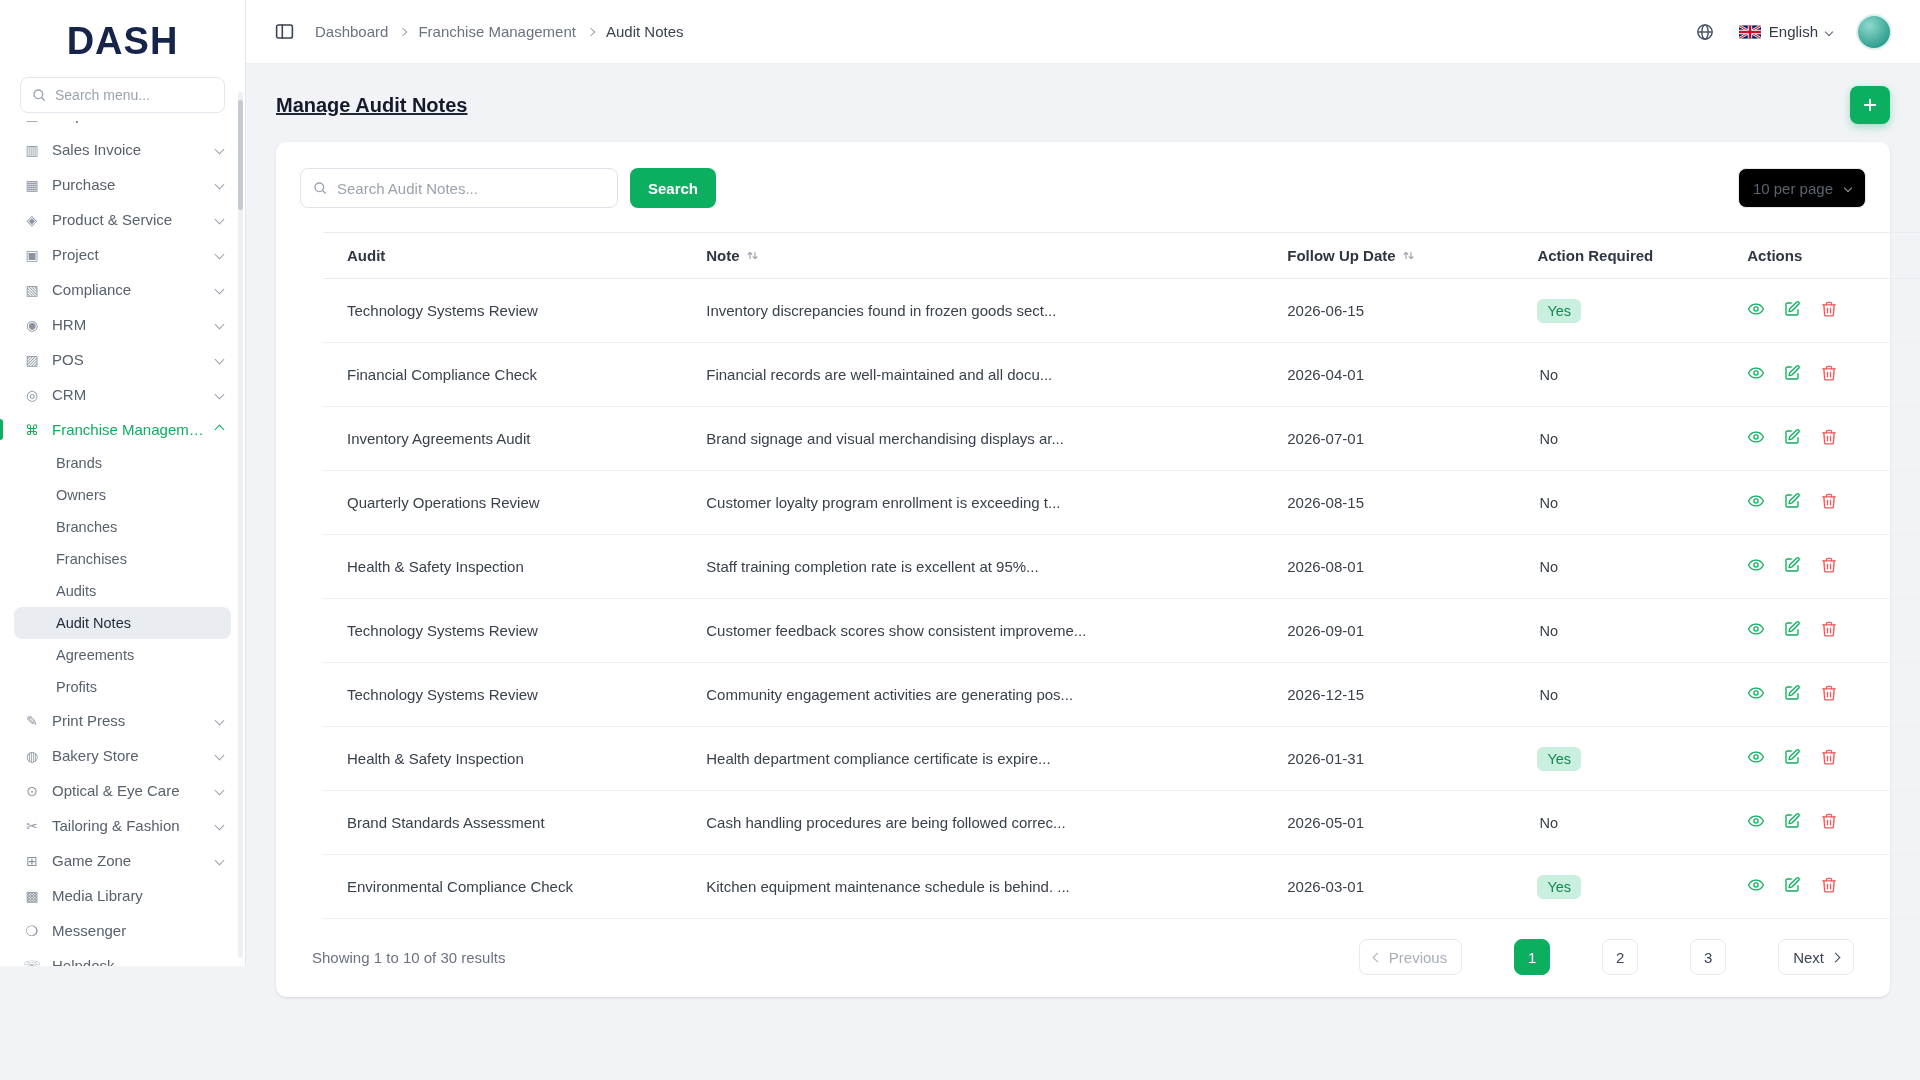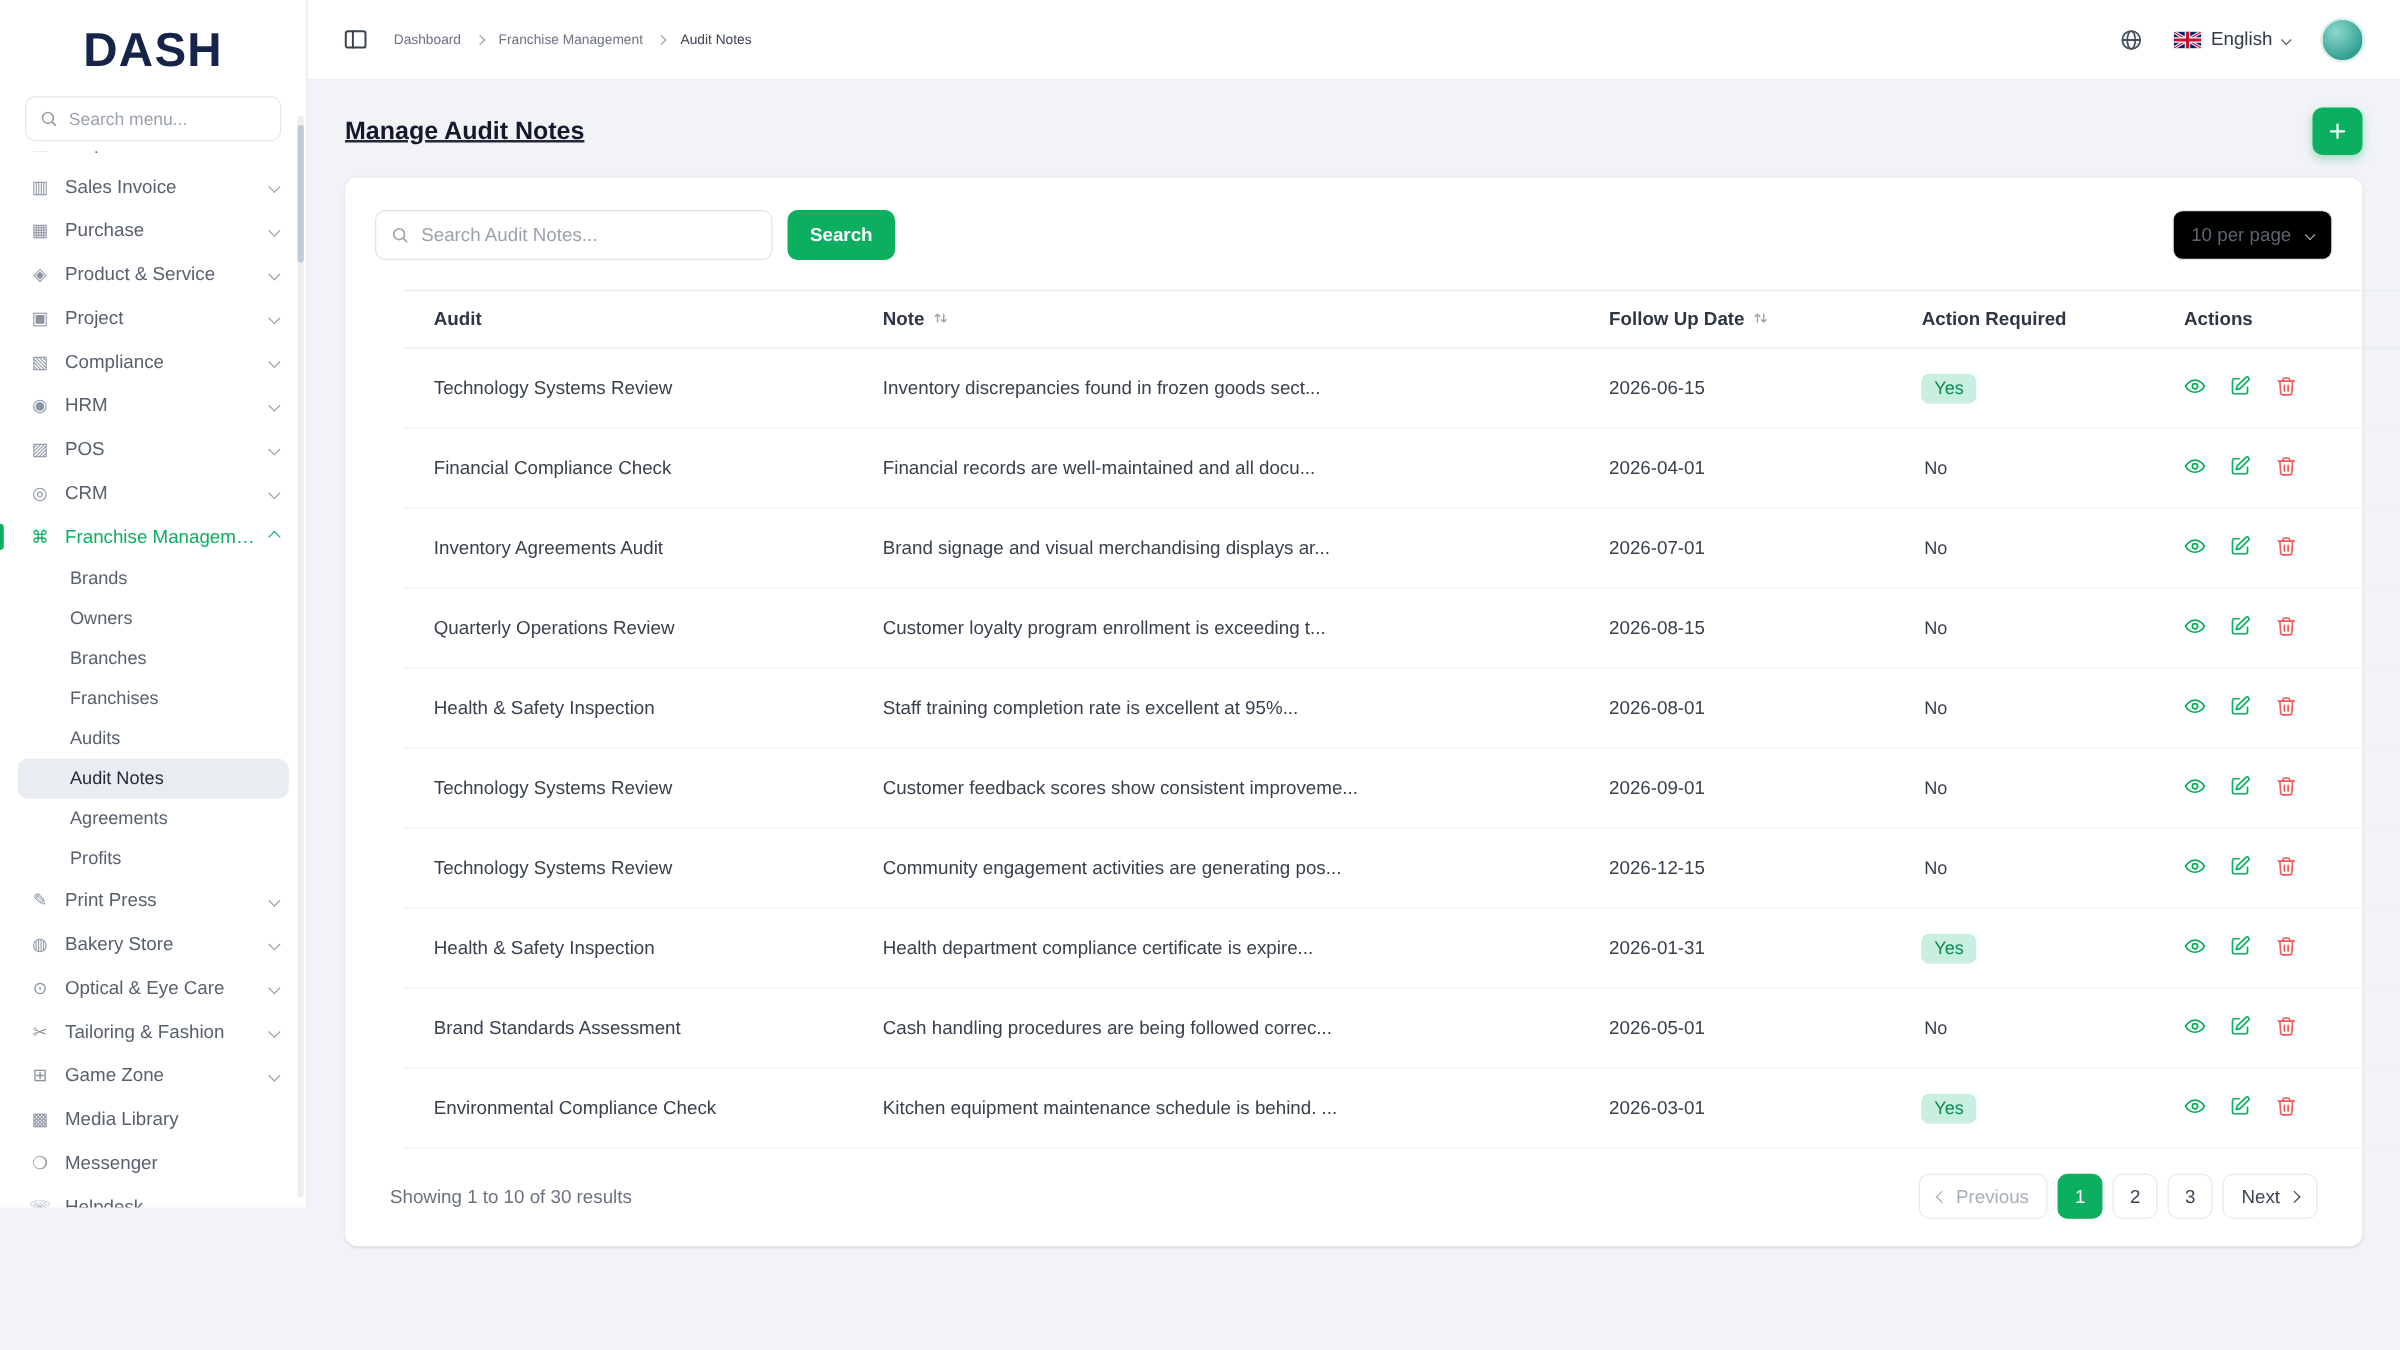--- a/index.html
+++ b/index.html
@@ -42,21 +42,21 @@
     background:#edeff3; border-radius:3px; z-index:5; }
   .sb-thumb { position:absolute; right:0; top:8px; width:5px; height:110px;
     background:#c3cad2; border-radius:3px; }
 
   
   .main { flex:1; display:flex; flex-direction:column; min-width:0; }
   .topbar { height:64px; background:#fff; display:flex; align-items:center;
     padding:0 28px; gap:20px; border-bottom:1px solid #eceff3; flex:none; }
   .icon-plain { background:none; border:none; padding:0; cursor:pointer; display:flex;
     align-items:center; }
-  .breadcrumb { display:flex; align-items:center; gap:12px; font-size:11px; }
+  .breadcrumb { display:flex; align-items:center; gap:12px; font-size:15px; }
   .crumb { color:#6b7280; cursor:pointer; }
   .crumb.current { color:#39424f; cursor:default; }
   .breadcrumb .chev { width:6px; height:6px; }
   .top-right { margin-left:auto; display:flex; align-items:center; gap:18px; }
   .lang { display:flex; align-items:center; gap:8px; font-size:15px; color:#303a49;
     cursor:pointer; background:none; border:none; font-family:inherit; }
   .lang .chev { width:6px; height:6px; border-color:#55606e; }
   .flag { border-radius:2px; overflow:hidden; display:block; }
   .avatar { width:36px; height:36px; border-radius:50%;
     background:radial-gradient(circle at 35% 30%, #8ed9cc, #2e9e8f 75%);
@@ -98,21 +98,21 @@
   .badge.yes { background:#c9efdf; color:#0d8a50; padding:4px 10px; }
   .icon-btn { display:inline-flex; margin-right:14px; cursor:pointer; }
 
   .card-footer { display:flex; align-items:center; justify-content:space-between;
     padding:20px 36px 22px; }
   .summary { color:#6b7280; font-size:15px; }
   .pagination { display:flex; align-items:center; gap:8px; }
   .pages { display:flex; align-items:center; gap:8px; }
   .page-btn { min-width:36px; height:36px; border:1px solid #e6eaee; background:#fff;
     border-radius:8px; color:#3a4556; font-size:15px; display:flex; align-items:center;
-    justify-content:center; padding:0 14px; cursor:pointer; gap:8px; font-family:inherit; }
+    justify-content:center; padding:0 14px; cursor:pointer; gap:8px; font-family:inherit;margin-left:44px; }
   .page-btn.num { padding:0; width:36px; }
   .page-btn.active { background:#0caf60; border-color:#0caf60; color:#fff; }
   .page-btn.prev { color:#a6aeb8; }
   .page-btn.prev .chev { border-color:#a6aeb8; }
   .page-btn.next .chev { border-color:#3a4556; }
 </style>
 </head>
 <body>
 
 <div class="app">

